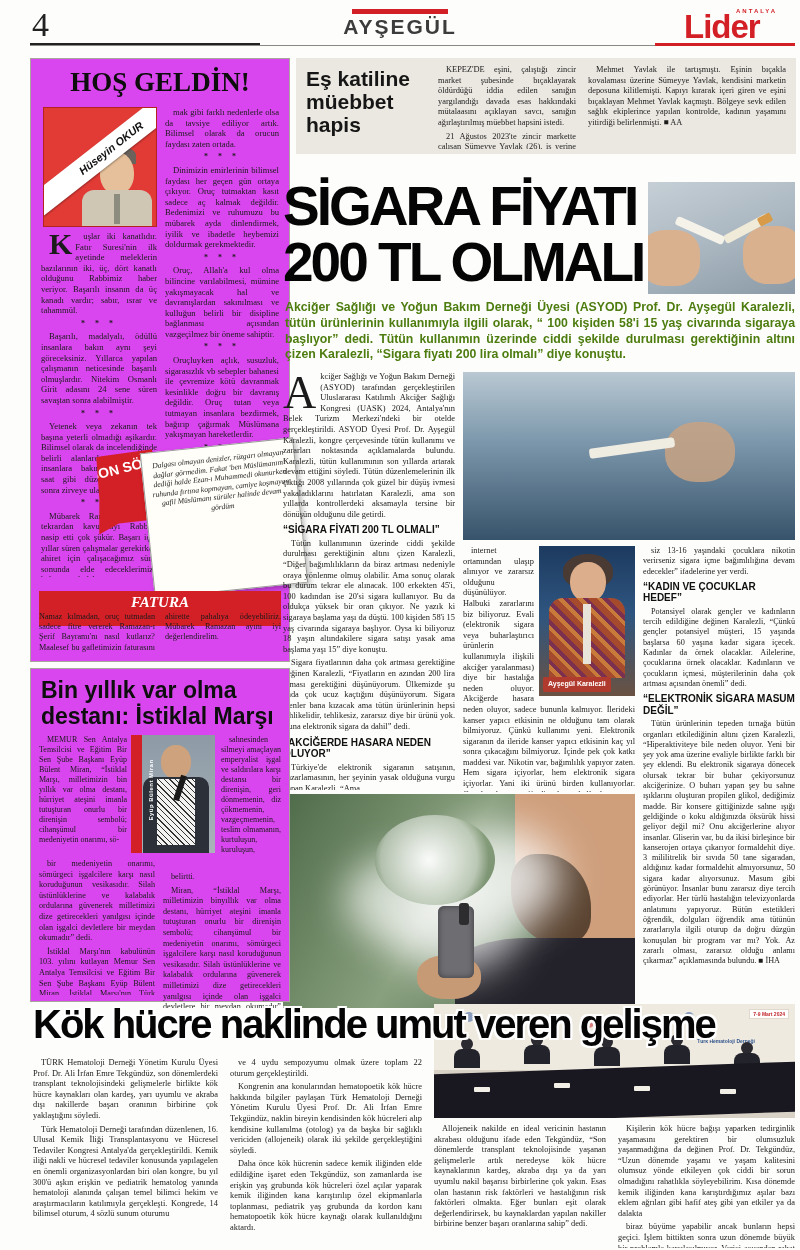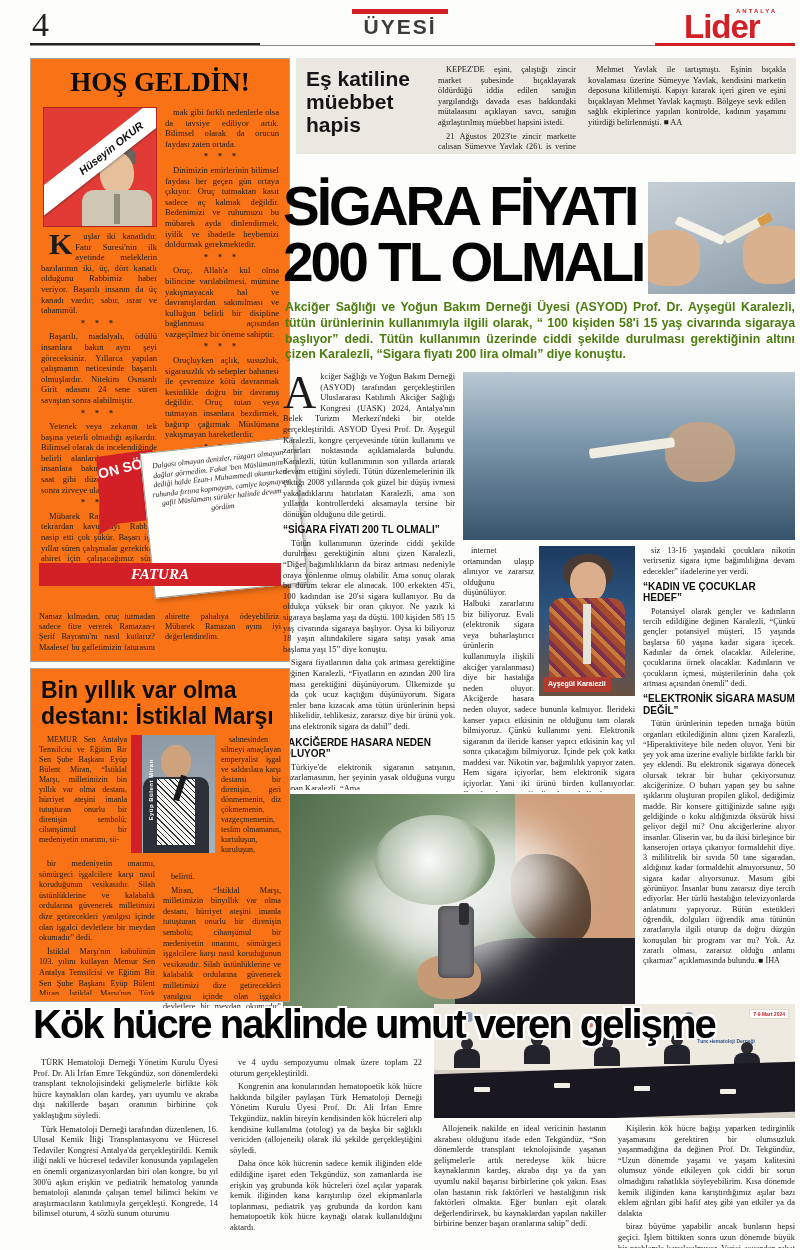--- a/index.html
+++ b/index.html
@@ -17,21 +17,21 @@
   .hline{background:#8a8a85;height:1px;}
   .hline-dark{background:#222;height:2px;}
   .hline-red{background:#d31f26;height:3px;}
 
   
   .news{font-size:8.4px;line-height:10.6px;text-align:justify;overflow:hidden;}
   .news p{margin:0 0 3px;text-indent:8px;}
   .colsub{font-family:"Liberation Sans",sans-serif;font-weight:bold;font-size:10px;line-height:11.5px;
           margin:4px 0 3px;text-align:left;color:#101010;}
   .sep{text-align:center;font-weight:bold;letter-spacing:4px;margin:2px 0;font-size:8px;text-indent:0;}
-  .boxed{border:1px solid #a9a59c;background:#f97316;}
+  .boxed{border:1px solid #a9a59c;background:#d946ef;}
 
   
   .hos-title{font-family:"Liberation Serif",serif;font-size:27px;font-weight:bold;text-align:center;color:#0d0d0d;}
   #hos-col1 p:first-child::first-letter{float:left;font-size:30px;line-height:24px;padding:1px 3px 0 0;font-weight:bold;}
   .author-photo{background:#e23b36;overflow:hidden;border:1px solid #b2241f;}
   .ribbon{position:absolute;left:-28px;top:28px;width:190px;height:24px;background:#fff;
           transform:rotate(-38deg);box-shadow:0 1px 2px rgba(0,0,0,.35);}
   .ribbon span{display:block;text-align:center;font-family:"Liberation Sans",sans-serif;
                font-size:11px;font-weight:bold;font-style:italic;color:#111;line-height:24px;}
   .face-head{position:absolute;left:56px;top:44px;width:34px;height:42px;border-radius:50% 50% 45% 45%;background:#e6c09a;}
@@ -131,21 +131,21 @@
 <div class="page">
 
   <div class="abs" style="left:32px;top:6px;">
     <span class="pagenum">4</span>
   </div>
   <div class="abs pagedate" style="left:62px;top:28px;">13 MART 2024 ÇARŞAMBA</div>
   <div class="abs hline-dark" style="left:30px;top:43px;width:230px;"></div>
   <div class="abs hline" style="left:30px;top:45px;width:740px;"></div>
 
   <div class="abs section-bar" style="left:352px;top:9px;width:96px;"></div>
-  <div class="abs section-title" style="left:340px;top:15px;width:120px;text-align:center;">ÜYESİ</div>
+  <div class="abs section-title" style="left:340px;top:15px;width:120px;text-align:center;">AYŞEGÜL</div>
 
   <div class="abs logo-top" style="left:736px;top:8px;">ANTALYA</div>
   <div class="abs logo" style="left:684px;top:8px;">Lider</div>
   <div class="abs hline-red" style="left:655px;top:43px;width:140px;"></div>
 
   <div class="abs boxed" style="left:30px;top:58px;width:258px;height:602px;">
     <div class="abs hos-title" style="left:0;top:8px;width:100%;">HOŞ GELDİN!</div>
 
     <div class="abs author-photo" style="left:12px;top:48px;width:112px;height:118px;">
       <div class="face-hair"></div>
@@ -178,21 +178,21 @@
         <p>Orucun amacı neydi; sabır. Aç olan insanları anlama, empati yapabilme, yoksulları gözetme. Bunları anlamamız, ders çıkarmamız gerekirken bu mübarek ayda kimseyi incitmemeli, kırmamalıyız.</p>
       </div>
 
     <div class="abs sonsoz-arrow" style="left:58px;top:392px;width:72px;height:66px;">
       <span>SON SÖZ</span>
     </div>
     <div class="abs sonsoz-note" style="left:116px;top:386px;width:138px;height:128px;">
       <span>Dalgası olmayan denizler, rüzgarı olmayan dağlar görmedim. Fakat 'ben Müslümanım' dediği halde Ezan-ı Muhammedi okunurken ruhunda fırtına kopmayan, camiye koşmayan gafil Müslümanı sürüler halinde devam gördüm</span>
     </div>
 
-    <div class="abs fatura-bar" style="left:8px;top:504px;width:242px;height:23px;font-style:italic;">FATURA</div>
+    <div class="abs fatura-bar" style="left:8px;top:532px;width:242px;height:35px;font-style:italic;">FATURA</div>
     <div class="abs fatura-text" style="left:8px;top:553px;width:242px;height:44px;">Namaz kılmadan, oruç tutmadan sadece fitre vererek Ramazan-ı Şerif Bayramı'nı nasıl kutlarız? Maalesef bu gafletimizin faturasını ahirette pahalıya ödeyebiliriz. Mübarek Ramazan ayını iyi değerlendirelim.</div>
   </div>
 
   <div class="abs gray-strip" style="left:296px;top:58px;width:500px;height:96px;">
     <div class="abs strip-head" style="left:10px;top:9px;width:122px;">Eş katiline müebbet hapis</div>
     <div class="abs news" style="left:142px;top:7px;width:138px;height:84px;">
         <p>KEPEZ'DE eşini, çalıştığı zincir market şubesinde bıçaklayarak öldürdüğü iddia edilen sanığın yargılandığı davada esas hakkındaki mütalaasını açıklayan savcı, sanığın ağırlaştırılmış müebbet hapsini istedi.</p>
         <p>21 Ağustos 2023'te zincir markette çalışan Sümeyye Yavlak (26), iş yerine gelen eşi</p>
       </div>
     <div class="abs news" style="left:292px;top:7px;width:198px;height:84px;">

